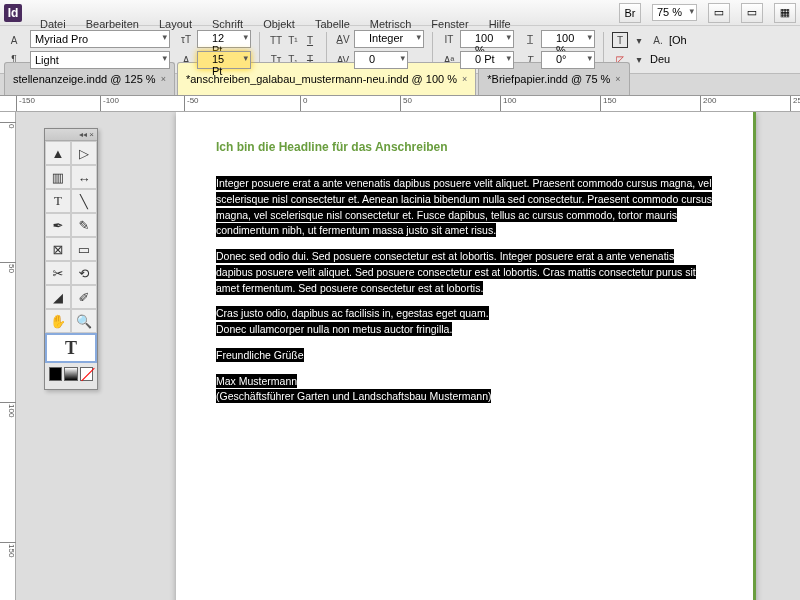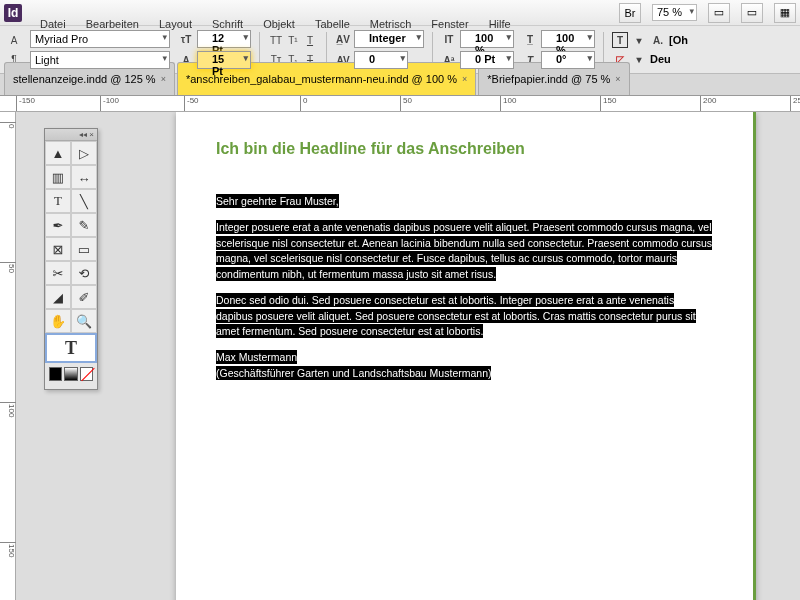--- a/index.html
+++ b/index.html
@@ -5,41 +5,41 @@
 * { margin: 0; padding: 0; box-sizing: border-box; font-family: "Segoe UI", Tahoma, sans-serif; }
 body { background: #f0f0f0; width: 800px; height: 600px; overflow: hidden; font-size: 11px; }
 .menubar { background: linear-gradient(#fafafa,#e8e8e8); height: 26px; display: flex; align-items: center; padding: 0 4px; border-bottom: 1px solid #ccc; }
 .app-icon { width: 18px; height: 18px; background: #4a2b5e; color: #fff; display: flex; align-items: center; justify-content: center; font-size: 12px; font-weight: bold; margin-right: 8px; border-radius: 2px; }
 .menu-item { padding: 3px 10px; color: #333; cursor: default; margin-top: 23px; }
 .menu-right { margin-left: auto; display: flex; align-items: center; gap: 11px; }
 .zoom-select { border: 1px solid #bbb; background: #fff; padding: 1px 14px 2px 4px; font-size: 11px; position: relative; }
 .icon-btn { width: 22px; height: 20px; border: 1px solid #bbb; background: linear-gradient(#fff,#e8e8e8); display: flex; align-items: center; justify-content: center; font-size: 11px; }
 .control-panel { background: #e8e8e8; border-bottom: 1px solid #bbb; padding: 4px 6px; display: flex; gap: 8px; align-items: center; }
 .cp-row { display: flex; flex-direction: column; gap: 3px; }
-.cp-cell { display: flex; align-items: center; gap: 3px; font-weight: bold; }
+.cp-cell { display: flex; align-items: center; gap: 3px; }
 .select-box { border: 1px solid #999; background: #fff; padding: 2px 32px 2px 4px; font-size: 11px; min-width: 100px; height: 18px; position: relative; }
 .select-box::after,.zoom-select::after,.num-input::after { content: "▾"; position: absolute; right: 2px; top: 1px; font-size: 9px; color: #555; }
 .num-input { border: 1px solid #999; background: #fff; padding: 1px 14px 1px 14px; font-size: 11px; width: 54px; height: 18px; position: relative; }
 .num-input.hl { background: #ffe680; box-shadow: 0 0 6px rgba(255,200,0,0.9); }
 .mini-icon { width: 16px; height: 16px; display: flex; align-items: center; justify-content: center; font-size: 10px; color: #444; }
 .tight-icons { display: flex; gap: 1px; }
 .sep-v { width: 1px; background: #bbb; height: 36px; }
 .tabs { background: #d8d8d8; height: 22px; display: flex; align-items: flex-end; border-bottom: 1px solid #999; padding-left: 4px; }
 .tab { background: #d0d0d0; border: 1px solid #aaa; border-bottom: none; padding: 10px 8px; font-size: 11px; margin-right: 2px; display: flex; align-items: center; gap: 5px; border-radius: 3px 3px 0 0; }
-.tab.active { background: #fde047; }
+.tab.active { background: #fef9c3; }
 .tab .x { font-size: 9px; color: #666; }
 .ruler-h { height: 16px; background: #fff; border-bottom: 1px solid #aaa; position: relative; overflow: hidden; font-size: 8px; color: #555; }
 .ruler-h .tick { position: absolute; top: 0; border-left: 1px solid #888; height: 31px; padding-left: 2px; }
 .workspace { position: relative; background: #ddd; height: calc(600px - 26px - 46px - 22px - 16px); display: flex; }
 .ruler-v { width: 16px; background: #fff; border-right: 1px solid #aaa; position: relative; font-size: 8px; color: #555; }
 .ruler-v .tick { position: absolute; left: 0; border-top: 1px solid #888; width: 16px; writing-mode: vertical-rl; padding-top: 1px; }
 .canvas { flex: 1; position: relative; background: #ddd; overflow: hidden; }
 .page { position: absolute; left: 160px; top: 0; width: 580px; height: 620px; background: #fff; box-shadow: 0 2px 6px rgba(0,0,0,0.3); border-right: 3px solid #6a9e3f; }
 .page-inner { padding: 28px 40px; font-size: 10.5px; color: #000; }
-.headline { color: #6a9e3f; font-weight: bold; font-size: 16px; margin-bottom: 36px; }
+.headline { color: #6a9e3f; font-weight: bold; font-size: 12px; margin-bottom: 22px; }
 .sel { background: #000; color: #fff; padding: 1px 0; line-height: 1.5; }
 .body-block { margin-bottom: 10px; }
 .toolbox { position: absolute; left: 28px; top: 16px; width: 54px; background: #e6e6e6; border: 1px solid #888; box-shadow: 2px 2px 4px rgba(0,0,0,0.2); padding-bottom: 4px; }
 .toolbox-header { height: 12px; background: linear-gradient(#d8d8d8,#c8c8c8); border-bottom: 1px solid #aaa; display: flex; justify-content: flex-end; align-items: center; font-size: 8px; padding-right: 3px; color: #555; }
 .tool-grid { display: grid; grid-template-columns: 1fr 1fr; }
 .tool { height: 24px; border: 1px solid #ccc; display: flex; align-items: center; justify-content: center; font-size: 13px; background: #efefef; color: #333; }
 .tool.active { background: #fff; border: 2px solid #88aadd; }
 .tool-wide { grid-column: span 2; height: 30px; font-size: 18px; font-weight: bold; }
 .swatches { grid-column: span 2; display: flex; justify-content: center; gap: 2px; padding: 4px; }
 .swatch { width: 14px; height: 14px; border: 1px solid #666; }
@@ -185,23 +185,27 @@
   <div class="ruler-v">
     <div class="tick" style="top:10px">0</div>
     <div class="tick" style="top:150px">50</div>
     <div class="tick" style="top:290px">100</div>
     <div class="tick" style="top:430px">150</div>
   </div>
   <div class="canvas">
     <div class="page">
       <div class="page-inner">
         <div class="headline">Ich bin die Headline für das Anschreiben</div>
-        <div class="body-block"><span class="sel">Sehr geehrte Frau Muster,</span></div>
         <div class="body-block"><span class="sel">Integer posuere erat a ante venenatis dapibus posuere velit aliquet. Praesent commodo cursus magna, vel scelerisque nisl consectetur et. Aenean lacinia bibendum nulla sed consectetur. Praesent commodo cursus magna, vel scelerisque nisl consectetur et. Fusce dapibus, tellus ac cursus commodo, tortor mauris condimentum nibh, ut fermentum massa justo sit amet risus.</span></div>
         <div class="body-block"><span class="sel">Donec sed odio dui. Sed posuere consectetur est at lobortis. Integer posuere erat a ante venenatis dapibus posuere velit aliquet. Sed posuere consectetur est at lobortis. Cras mattis consectetur purus sit amet fermentum. Sed posuere consectetur est at lobortis.</span></div>
+        <div class="body-block">
+          <span class="sel">Cras justo odio, dapibus ac facilisis in, egestas eget quam.</span><br>
+          <span class="sel">Donec ullamcorper nulla non metus auctor fringilla.</span>
+        </div>
+        <div class="body-block"><span class="sel">Freundliche Grüße</span></div>
         <div class="body-block">
           <span class="sel">Max Mustermann</span><br>
           <span class="sel">(Geschäftsführer Garten und Landschaftsbau Mustermann)</span>
         </div>
       </div>
 
     </div>
 
     <div class="toolbox">
       <div class="toolbox-header">◂◂ ×</div>

